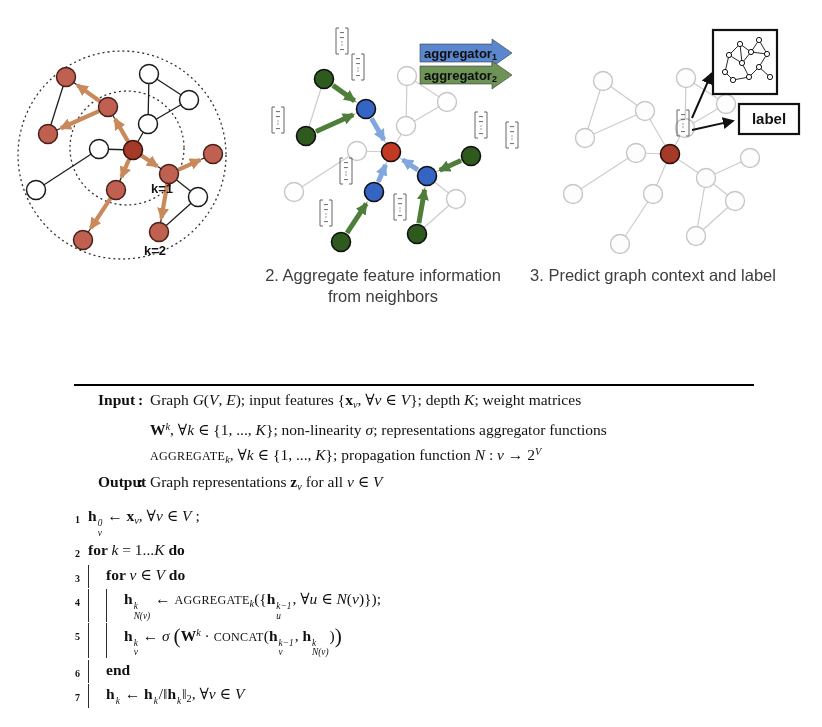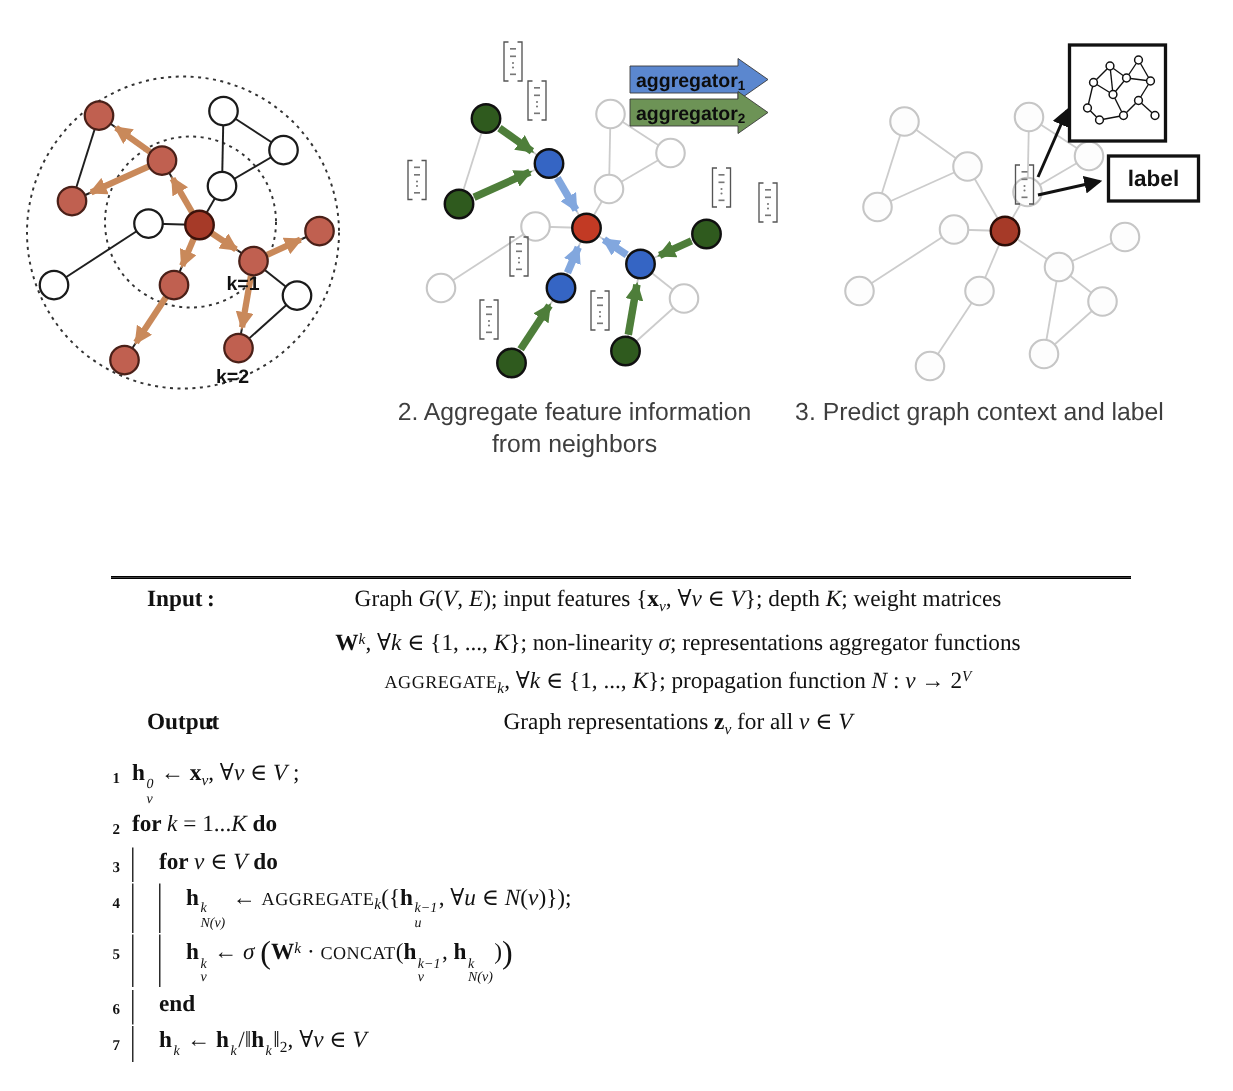--- a/index.html
+++ b/index.html
@@ -10,21 +10,21 @@
            font:16.5px/21px "Liberation Sans","DejaVu Sans",sans-serif;}
   
   .alg{position:absolute;left:74px;top:384px;width:680px;font-size:15.5px;}
   .rule{border-top:1.7px solid #000;height:0;}
   .alg-title{padding:5px 0 6px 19px;}
   .io-block{padding:3px 0 4px 24px;line-height:22px;}
   .io-row{display:flex;}
   .io-label{font-weight:bold;width:40px;flex:none;}
   .io-colon{font-weight:bold;width:12px;flex:none;}
   .io-spacer{width:52px;flex:none;}
-  .io-content{flex:1;text-align:center;}
+  .io-content{flex:1;}
   .alg-body{padding:3px 0 6px 1px;line-height:19px;}
   .alg-row{display:flex;align-items:stretch;margin:1.5px 0;}
   .ln{width:13px;flex:none;font-size:10px;font-weight:bold;padding-top:4px;}
   .guide{flex:none;width:17px;border-left:1.1px solid #2c2c2c;}
   .expr{flex:1;}
   
   .b{font-weight:bold;}
   .i{font-style:italic;}
   .cal{font-style:italic;}
   .sc{font-size:0.78em;letter-spacing:0.3px;}

